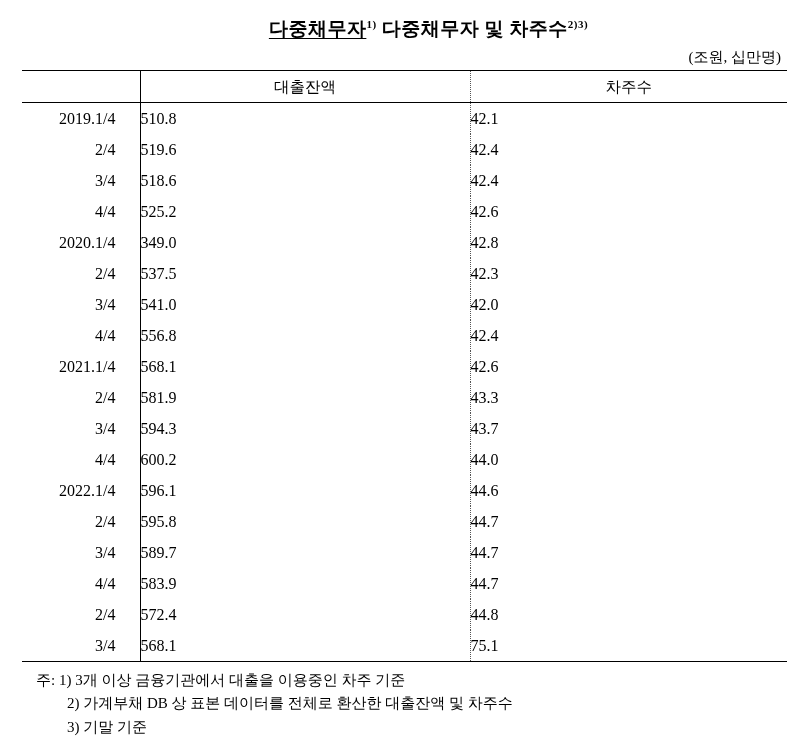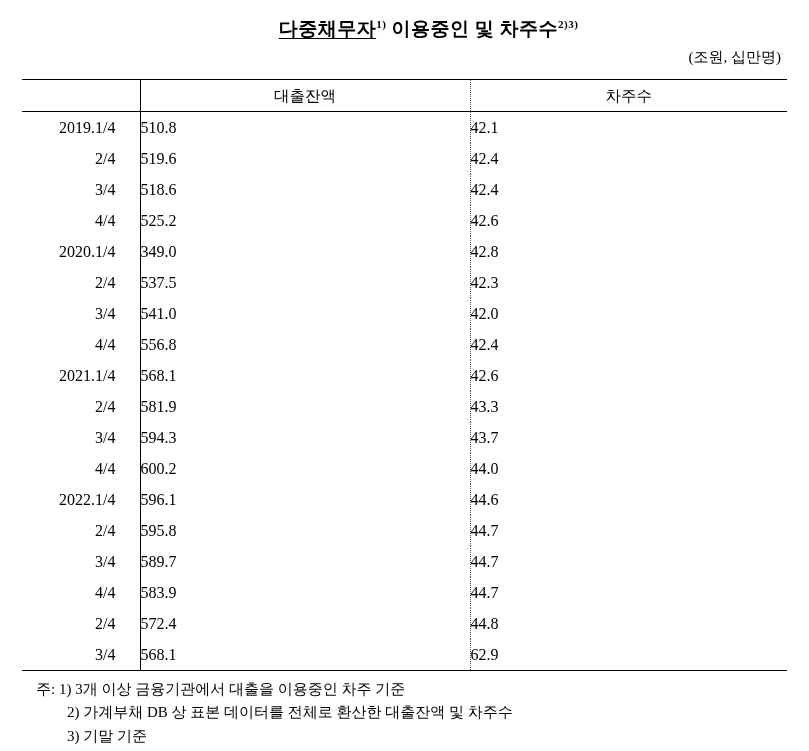--- a/index.html
+++ b/index.html
@@ -37,21 +37,21 @@
   }
   sup {
     font-size: 11px;
     vertical-align: super;
     font-weight: bold;
   }
   .unit-row {
     text-align: right;
     font-size: 15px;
     padding-right: 6px;
-    margin-bottom: 12px;
+    margin-bottom: 3px;
   }
   table.data {
     width: 100%;
     border-collapse: collapse;
     font-size: 16px;
     table-layout: fixed;
   }
   table.data th, table.data td {
     padding: 0;
     height: 31px;
@@ -102,21 +102,21 @@
   .note-indent {
     padding-left: 31px;
   }
 </style>
 </head>
 <body>
 
 <div class="page">
 
   <div class="title">
-    <span class="main">다중채무자</span><sup>1)</sup><span> 이용중인 및 차주수</span><sup>2)3)</sup>
+    <span class="main">다중채무자</span><sup>1)</sup><span> 다중채무자 및 차주수</span><sup>2)3)</sup>
   </div>
 
   <div class="unit-row">(조원, 십만명)</div>
 
   <table class="data">
     <colgroup>
       <col class="c-period">
       <col class="c-amount">
       <col class="c-borrow">
     </colgroup>
@@ -209,21 +209,21 @@
           <td class="borrowers">44.7</td>
         </tr>
         <tr>
           <td class="period">2/4</td>
           <td class="amount">572.4</td>
           <td class="borrowers">44.8</td>
         </tr>
         <tr>
           <td class="period">3/4</td>
           <td class="amount">568.1</td>
-          <td class="borrowers">62.9</td>
+          <td class="borrowers">75.1</td>
         </tr>
       </tbody>
   </table>
 
   <div class="notes">
     <div class="note-line">주: 1) 3개 이상 금융기관에서 대출을 이용중인 차주 기준</div>
     <div class="note-line note-indent">2) 가계부채 DB 상 표본 데이터를 전체로 환산한 대출잔액 및 차주수</div>
     <div class="note-line note-indent">3) 기말 기준</div>
   </div>
 

